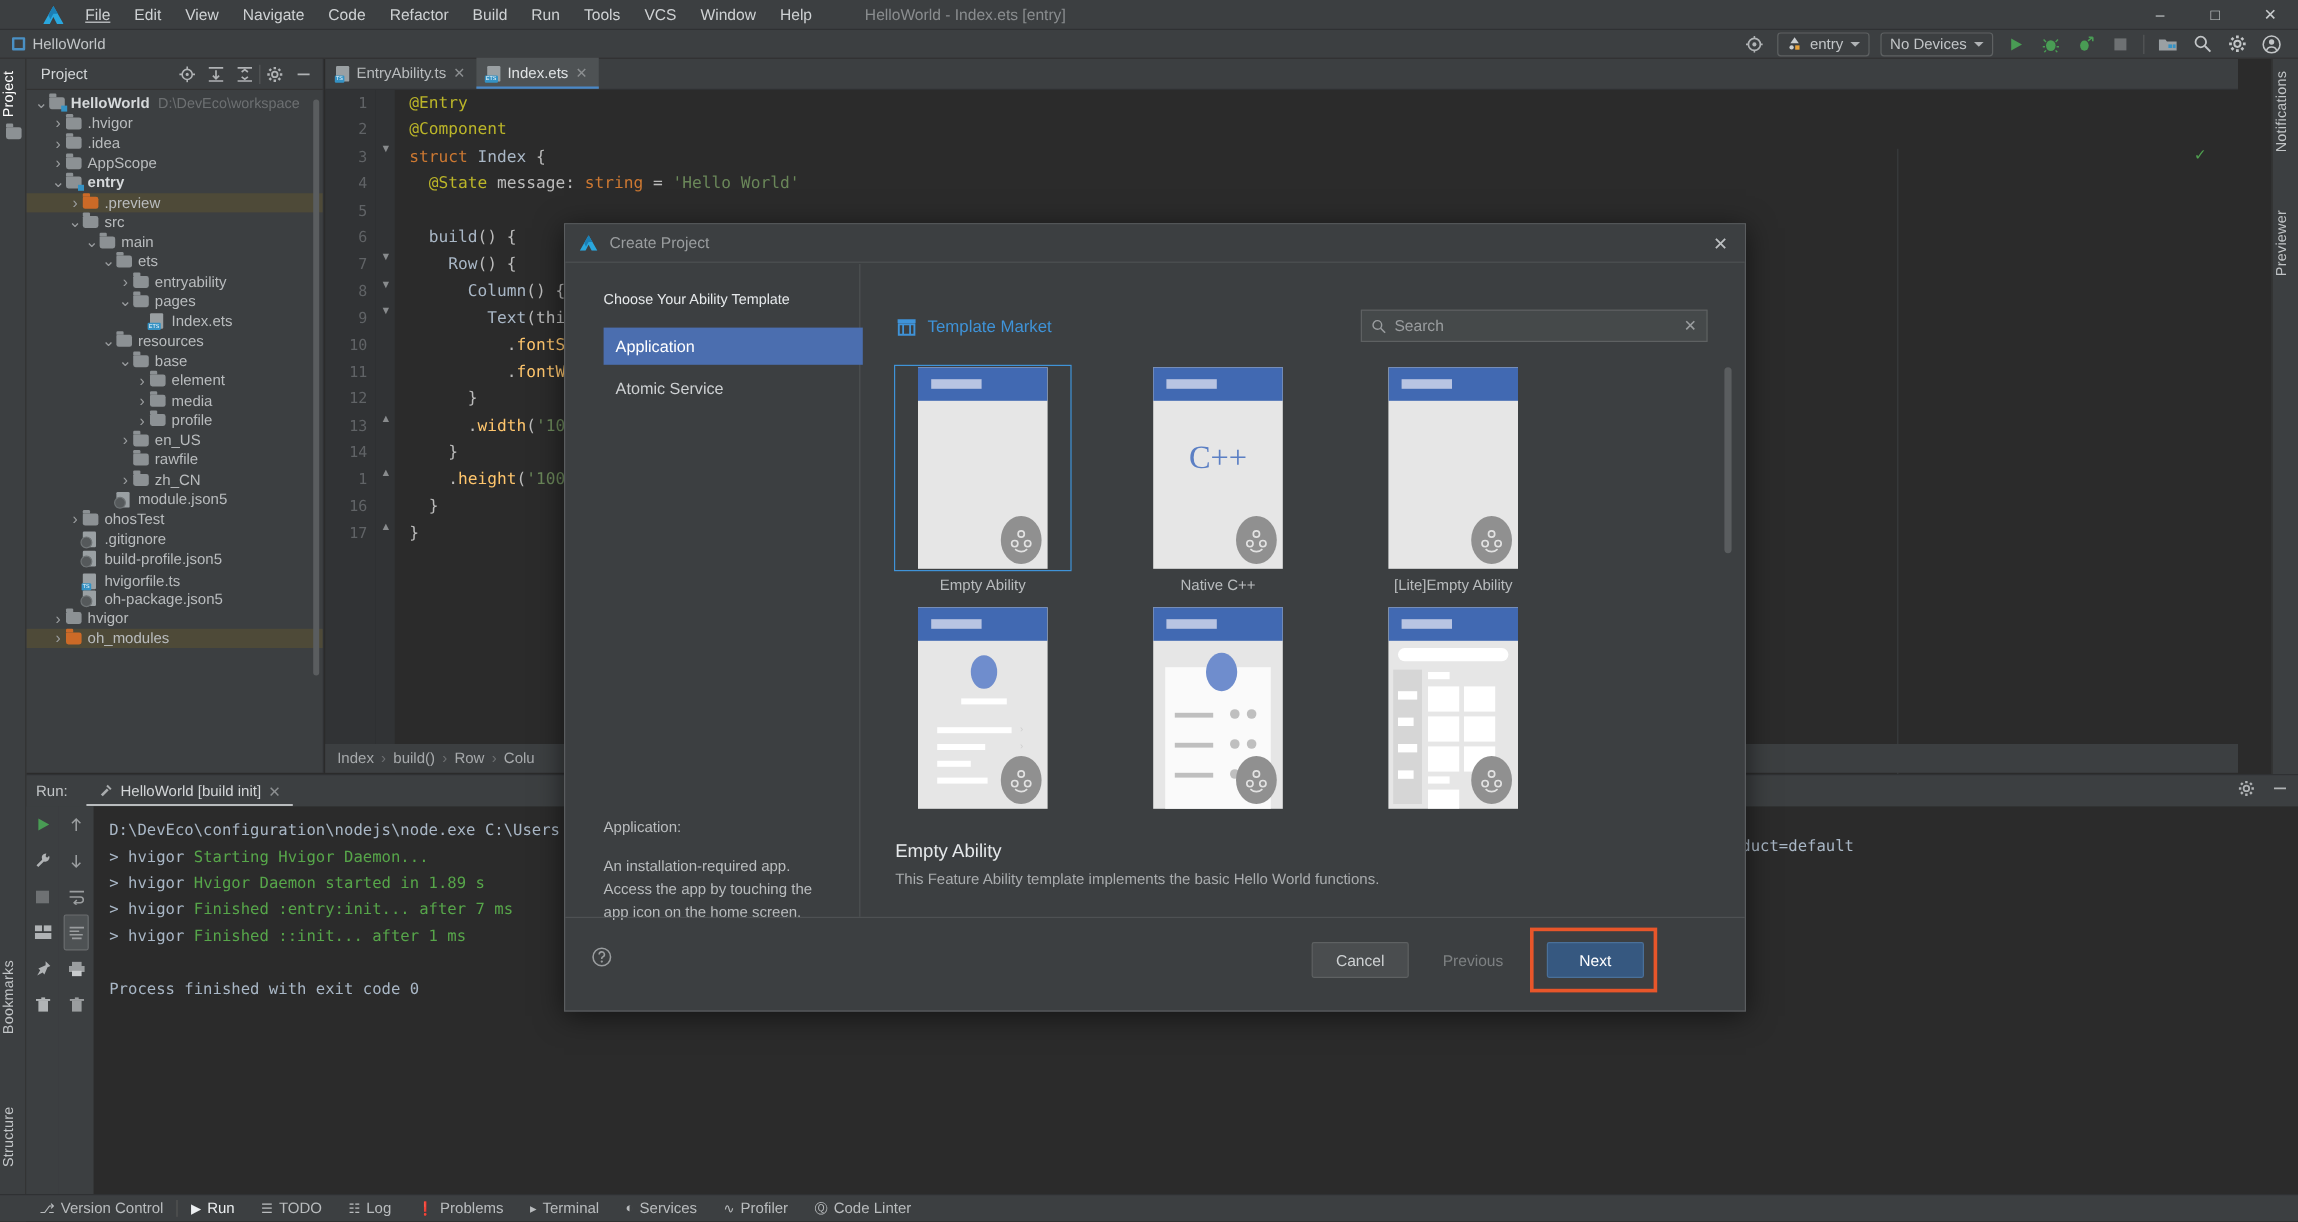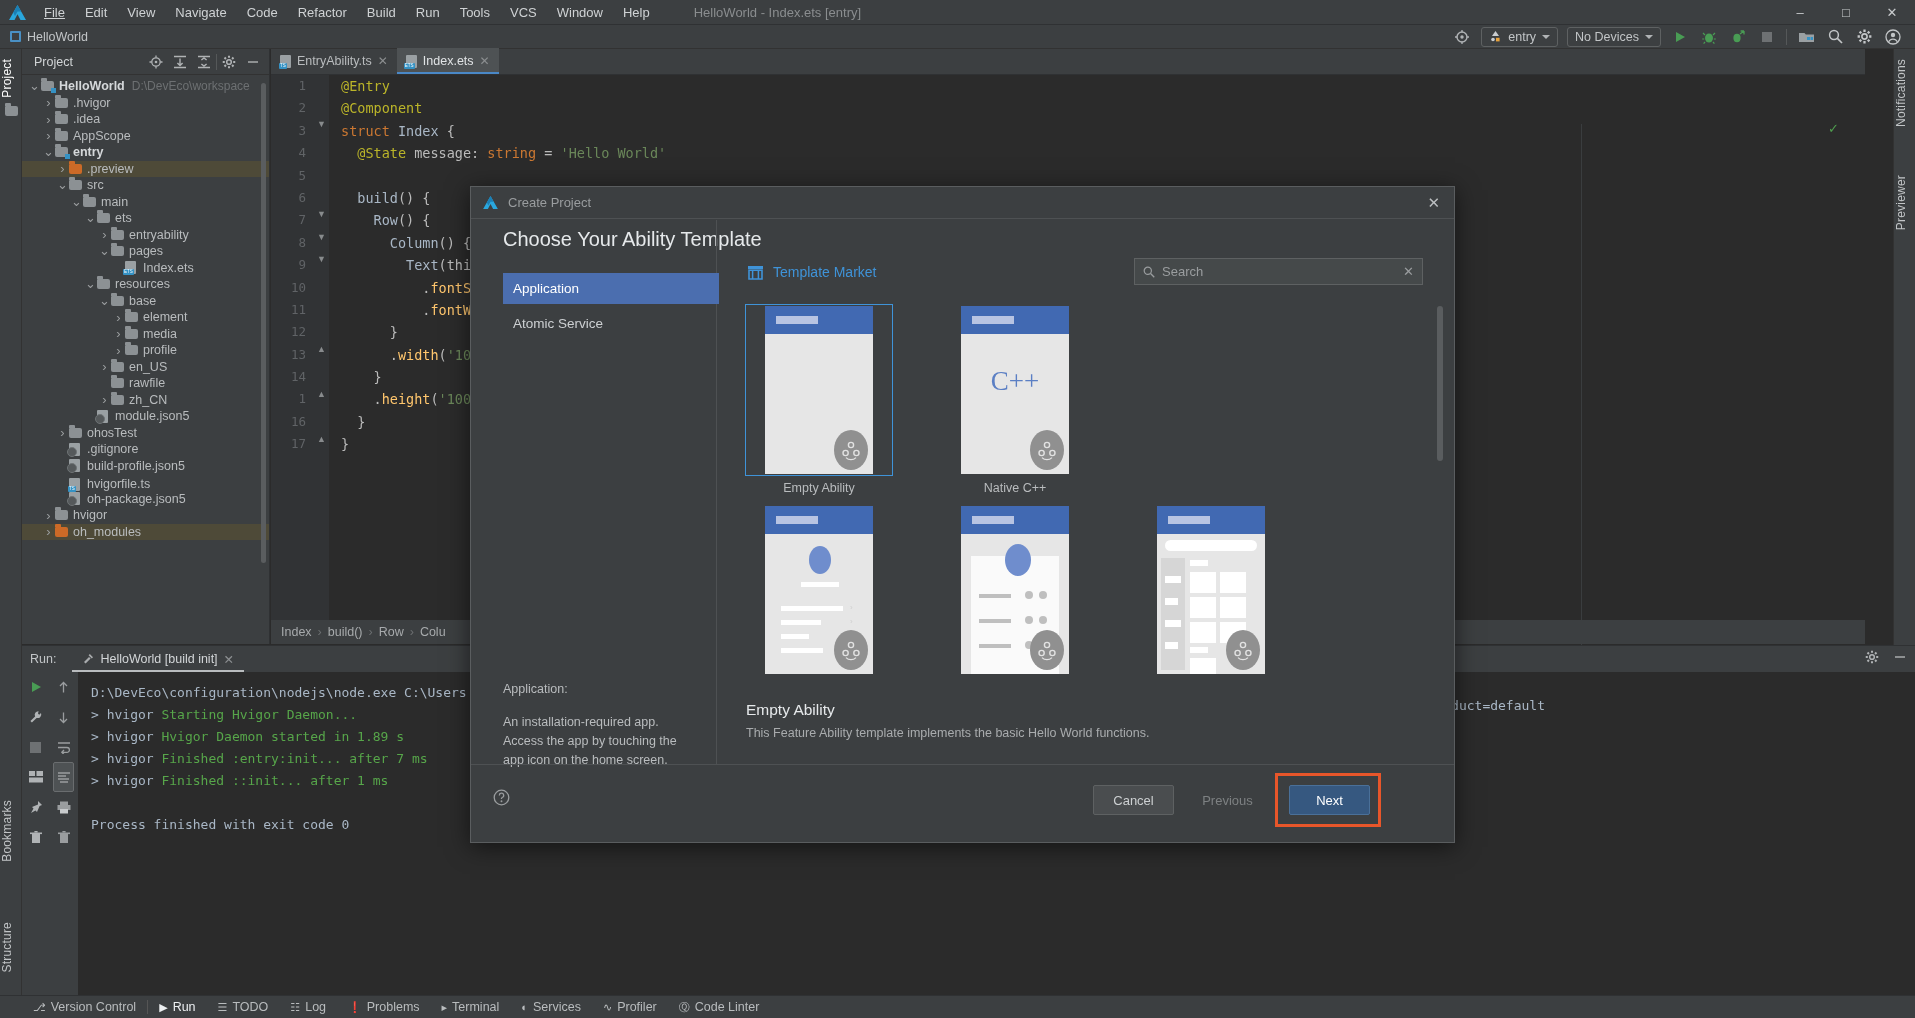--- a/index.html
+++ b/index.html
@@ -11,20 +11,21 @@
     position:relative;
     -webkit-font-smoothing:antialiased;
   }
   .sp{ flex:1 1 auto; }
 
   
   #menubar{
     position:absolute; left:0; top:0; width:1915px; height:25px;
     background:#3c3f41; display:flex; align-items:center;
     border-bottom:1px solid #2f3133;
+    padding-left:27px;
   }
   #menubar .logo{ width:34px; display:flex; justify-content:center; }
   #menubar .mitem{
     padding:0 10px; height:25px; line-height:25px; font-size:13px; color:#cfd2d4;
     cursor:default;
   }
   #menubar .mitem u{ text-decoration:underline; }
   #wintitle{ margin-left:34px; color:#8a8d8f; font-size:13px; }
   #winbtns{ position:absolute; right:0; top:0; height:25px; display:flex; }
   #winbtns div{ width:46px; height:25px; display:flex; align-items:center; justify-content:center;
@@ -155,21 +156,21 @@
   #overlay{ position:absolute; inset:49px 22px 23px 22px; background:rgba(0,0,0,0.0); }
   #dialog{
     position:absolute; left:470px; top:186px; width:985px; height:657px;
     background:#3c3f41; border:1px solid #5a5d5f; box-shadow:0 4px 22px rgba(0,0,0,.55);
   }
   #dlghdr{ height:32px; display:flex; align-items:center; background:#3c3f41;
      border-bottom:1px solid #4e5153; padding-left:12px; gap:10px;}
   #dlghdr .t{ color:#9a9d9f; font-size:13px; }
   #dlgclose{ margin-left:auto; margin-right:14px; color:#bcbfc1; font-size:15px; }
   #dlgbody{ position:absolute; left:0; right:0; top:33px; bottom:78px; }
-  #dlgtitle{ position:absolute; left:32px; top:8px; font-size:20px; color:#e6e9eb; }
+  #dlgtitle{ position:absolute; left:32px; top:22px; font-size:12px; color:#e6e9eb; }
   #leftcol{ position:absolute; left:0; top:0; width:246px; bottom:0; border-right:1px solid #4e5153;}
   .cat{ position:absolute; left:32px; width:216px; height:31px; display:flex; align-items:center;
      padding-left:10px; font-size:13.5px; color:#cdd0d2;}
   .cat.sel{ background:#4b6eaf; color:#ffffff; }
   #appdesc{ position:absolute; left:32px; width:190px; font-size:12.5px; color:#b9bcbe; line-height:19px;}
   #rightcol{ position:absolute; left:247px; right:0; top:0; bottom:0; }
   #market{ position:absolute; left:29px; top:44px; display:flex; align-items:center; gap:9px;
      color:#3f93d8; font-size:14px; }
   #searchbox{ position:absolute; right:31px; top:38px; width:289px; height:27px; border:1px solid #5e6162;
      background:#45494a; display:flex; align-items:center; padding:0 8px; gap:7px; }
@@ -869,20 +870,36 @@
                     <circle cx="5.6" cy="15" r="2.6" fill="none" stroke="#e2e2e2" stroke-width="1.4"></circle>
                     <circle cx="16.4" cy="15" r="2.6" fill="none" stroke="#e2e2e2" stroke-width="1.4"></circle>
                     <path d="M6 19.6a7 7 0 0 0 10 0" fill="none" stroke="#e2e2e2" stroke-width="1.3"></path>
                   </svg>
               </div>
             </div>
           </div>
           <div class="cardlabel">Native C++</div>
         </div>
 
+        <div class="card" style="left:392px;top:0px">
+          <div class="cardbox">
+            <div class="phone">
+              <div class="bar"></div>
+              <div class="avatarIcon">
+                <svg width="22" height="24" viewBox="0 0 22 24">
+                    <circle cx="11" cy="7" r="2.6" fill="none" stroke="#e2e2e2" stroke-width="1.4"></circle>
+                    <circle cx="5.6" cy="15" r="2.6" fill="none" stroke="#e2e2e2" stroke-width="1.4"></circle>
+                    <circle cx="16.4" cy="15" r="2.6" fill="none" stroke="#e2e2e2" stroke-width="1.4"></circle>
+                    <path d="M6 19.6a7 7 0 0 0 10 0" fill="none" stroke="#e2e2e2" stroke-width="1.3"></path>
+                  </svg>
+              </div>
+            </div>
+          </div>
+          <div class="cardlabel">[Lite]Empty Ability</div>
+        </div>
 
         <div class="card" style="left:0px;top:200px">
           <div class="cardbox">
             <div class="phone">
               <div class="bar"></div>
               <div style="position:absolute;left:44px;top:40px;width:22px;height:28px;background:#6f8dcd;border-radius:50%"></div>
               <div class="wf" style="left:36px;top:76px;width:38px;height:5px"></div>
               <div class="wf" style="left:16px;top:100px;width:62px;height:5px"></div>
               <div class="wf" style="left:16px;top:114px;width:40px;height:5px"></div>
               <div class="wf" style="left:16px;top:128px;width:28px;height:5px"></div>

